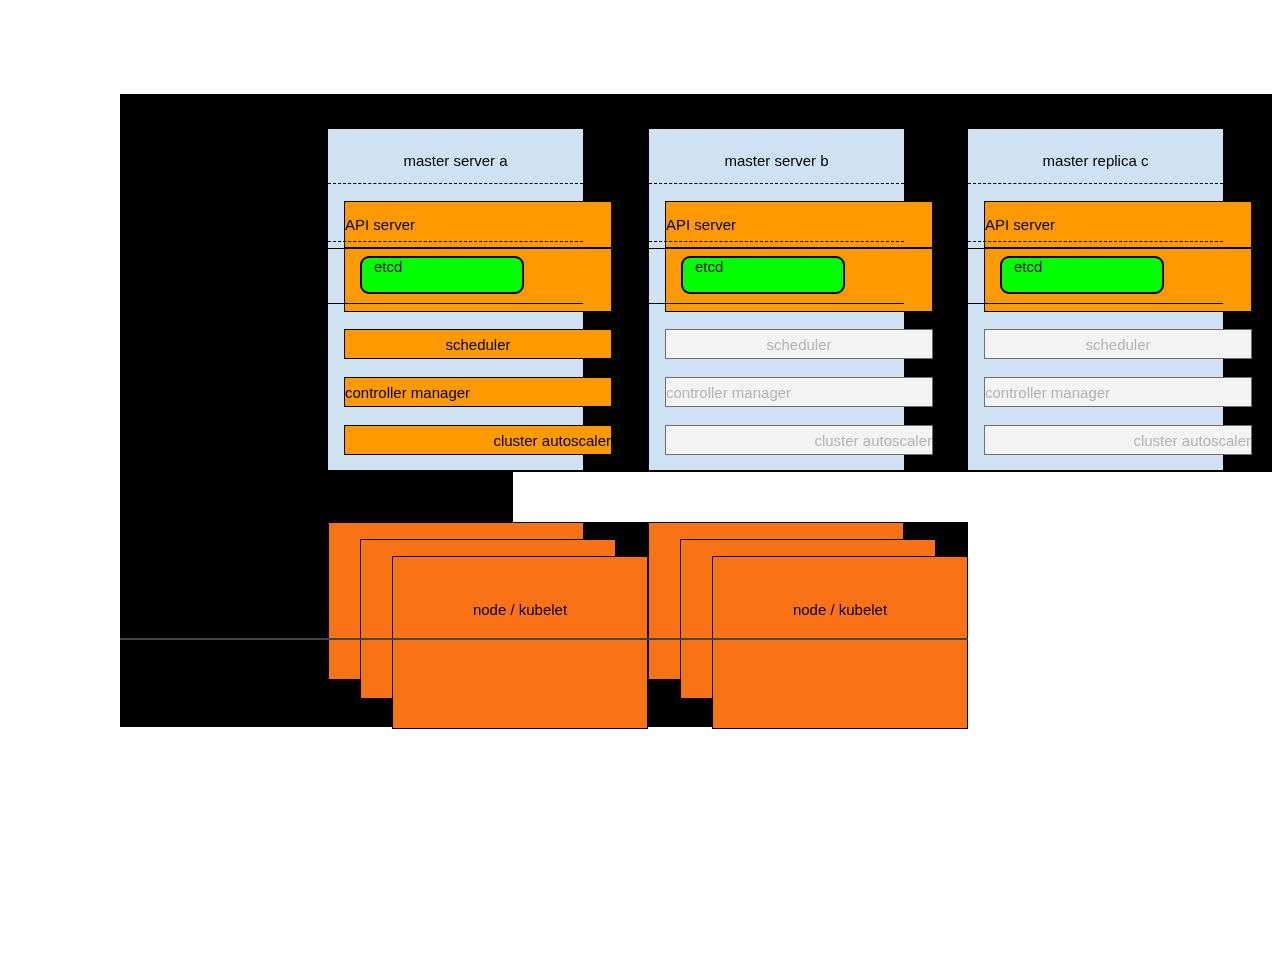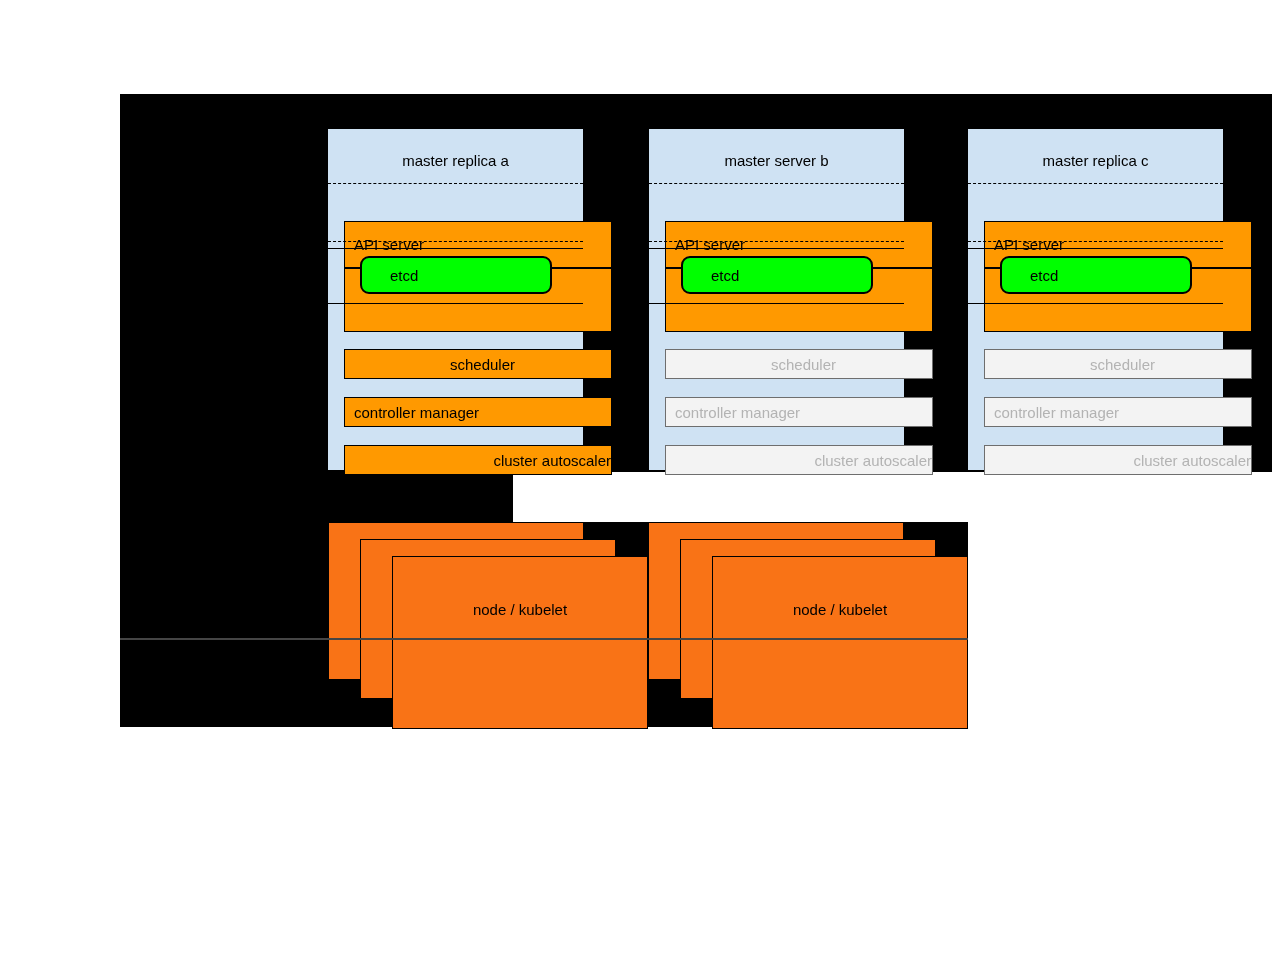--- a/index.html
+++ b/index.html
@@ -15,31 +15,31 @@
   
   .replica{position:absolute;top:129px;width:255px;height:341px;background:#cfe2f3;z-index:1;}
   .replica-title{position:absolute;left:0;top:23px;width:100%;text-align:center;
     font-size:15px;color:#000000;}
   .hline{position:absolute;left:0;width:100%;height:0;z-index:4;}
   .hline.dashed{border-top:1px dashed #000000;}
   .hline.solid{border-top:1px solid #000000;}
 
   .obox{position:absolute;left:16px;width:268px;box-sizing:border-box;
     background:#ff9900;border:1px solid #000000;display:flex;align-items:center;
-    padding-left:9px;font-size:15px;color:#000000;z-index:2;margin-top:20px;}
+    font-size:15px;color:#000000;z-index:2;}
   .obox.api{top:72px;height:47px;}
   .obox.etcd-wrap{top:119px;height:64px;}
   .obox.comp-1{top:200px;height:30px;justify-content:center;}
   .obox.comp-2{top:248px;height:30px;text-align:right;}
   .obox.comp-3{top:296px;height:30px;justify-content:flex-end;}
   .obox.inactive{background:#f3f3f3;border:1px solid #6e6e6e;color:#b3b3b3;}
 
-  .etcd-green{position:absolute;left:32px;top:127px;width:192px;height:38px;box-sizing:border-box;
-    background:#00ff00;border:2px solid #000000;border-radius:9px;display:flex;align-items:center;
-    padding-left:28px;font-size:15px;color:#000000;z-index:3;}
+  .etcd-green{position:absolute;left:32px;top:127px;width:164px;height:38px;box-sizing:border-box;
+    background:#00ff00;border:2px solid #000000;border-radius:9px;display:flex;
+    padding-left:12px;font-size:15px;color:#000000;z-index:3;}
 
   
   .nodebox{position:absolute;background:#f97316;border:1px solid #000000;box-sizing:border-box;z-index:1;}
   .node-back{width:256px;height:158px;top:522px;}
   .node-mid{width:256px;height:160px;top:539px;}
   .node-front{width:256px;height:173px;top:556px;}
   .node-label{position:absolute;left:0;top:44px;width:100%;text-align:center;
     font-size:15px;color:#000000;}
 
   .node-line{position:absolute;left:120px;top:638px;width:848px;height:2px;
@@ -48,21 +48,21 @@
 </head>
 <body>
 
 <div class="stage">
 
   <div class="black black-a"></div>
   <div class="black black-b"></div>
   <div class="black black-c"></div>
 
   <div class="replica" style="left:328px">
-    <div class="replica-title">master replica a</div>
+    <div class="replica-title">master server a</div>
     <div class="obox api">
       <span>API server</span>
     </div>
     <div class="obox etcd-wrap"></div>
     <div class="etcd-green">
       <span>etcd</span>
     </div>
     <div class="hline dashed" style="top:54px"></div>
     <div class="hline dashed" style="top:112px"></div>
     <div class="hline solid" style="top:119px"></div>

